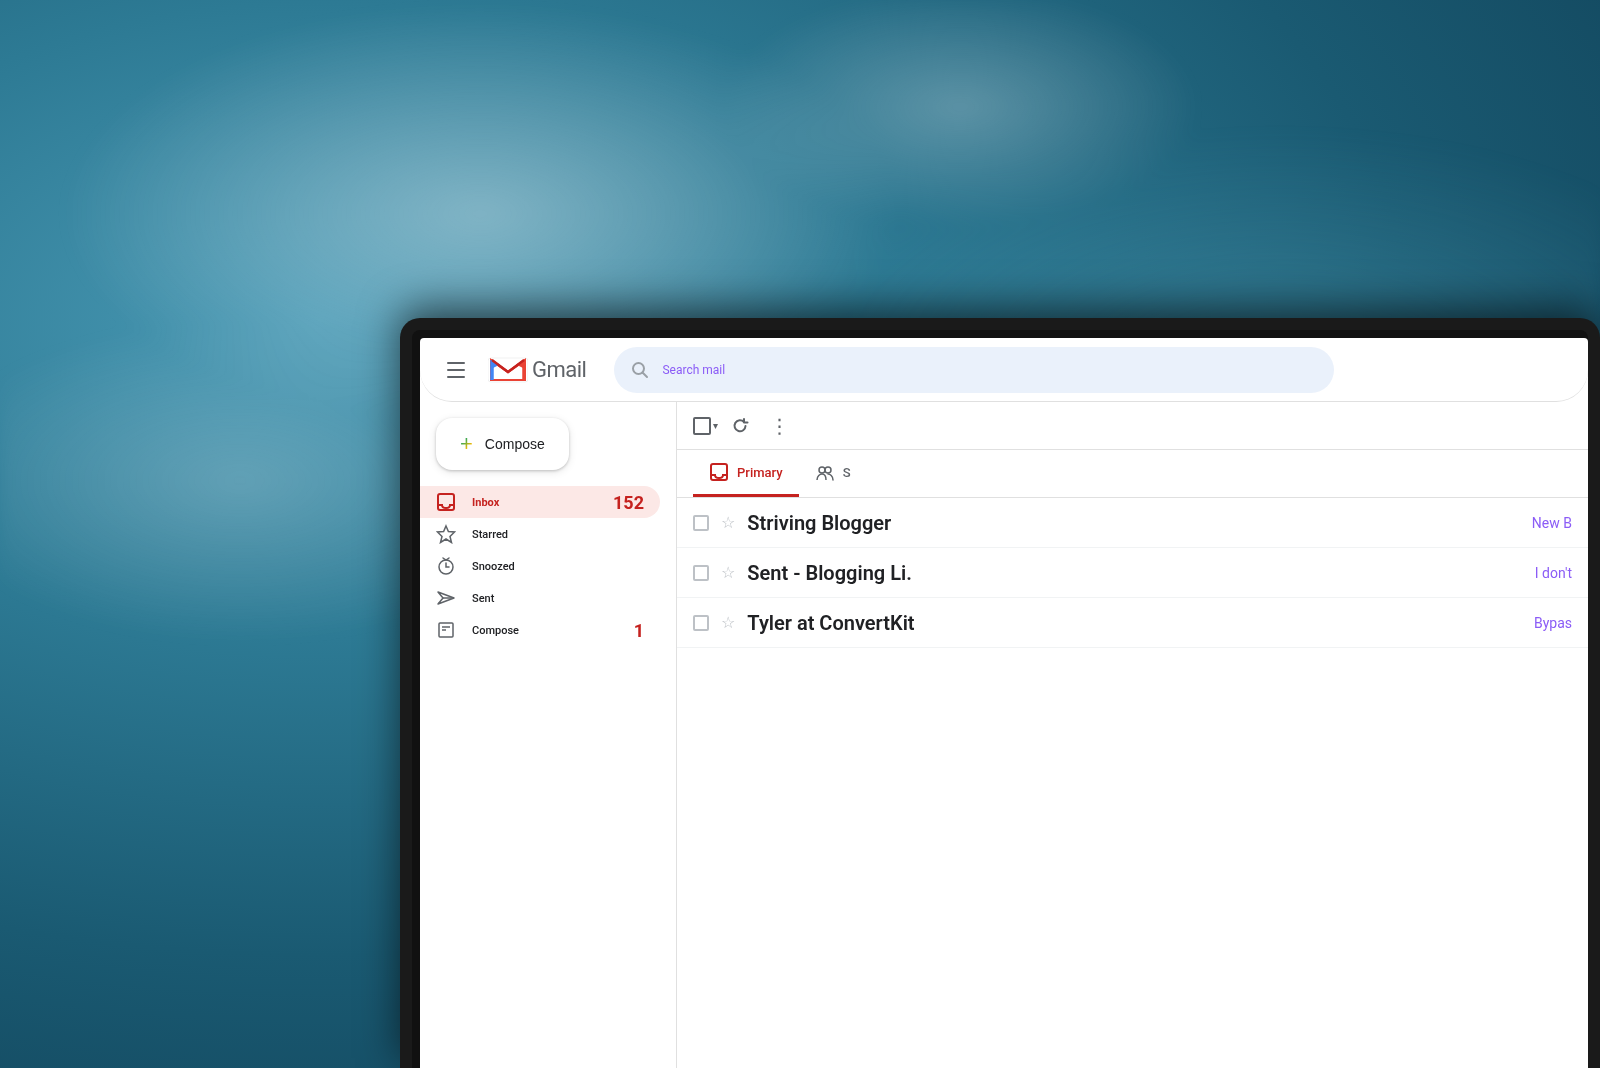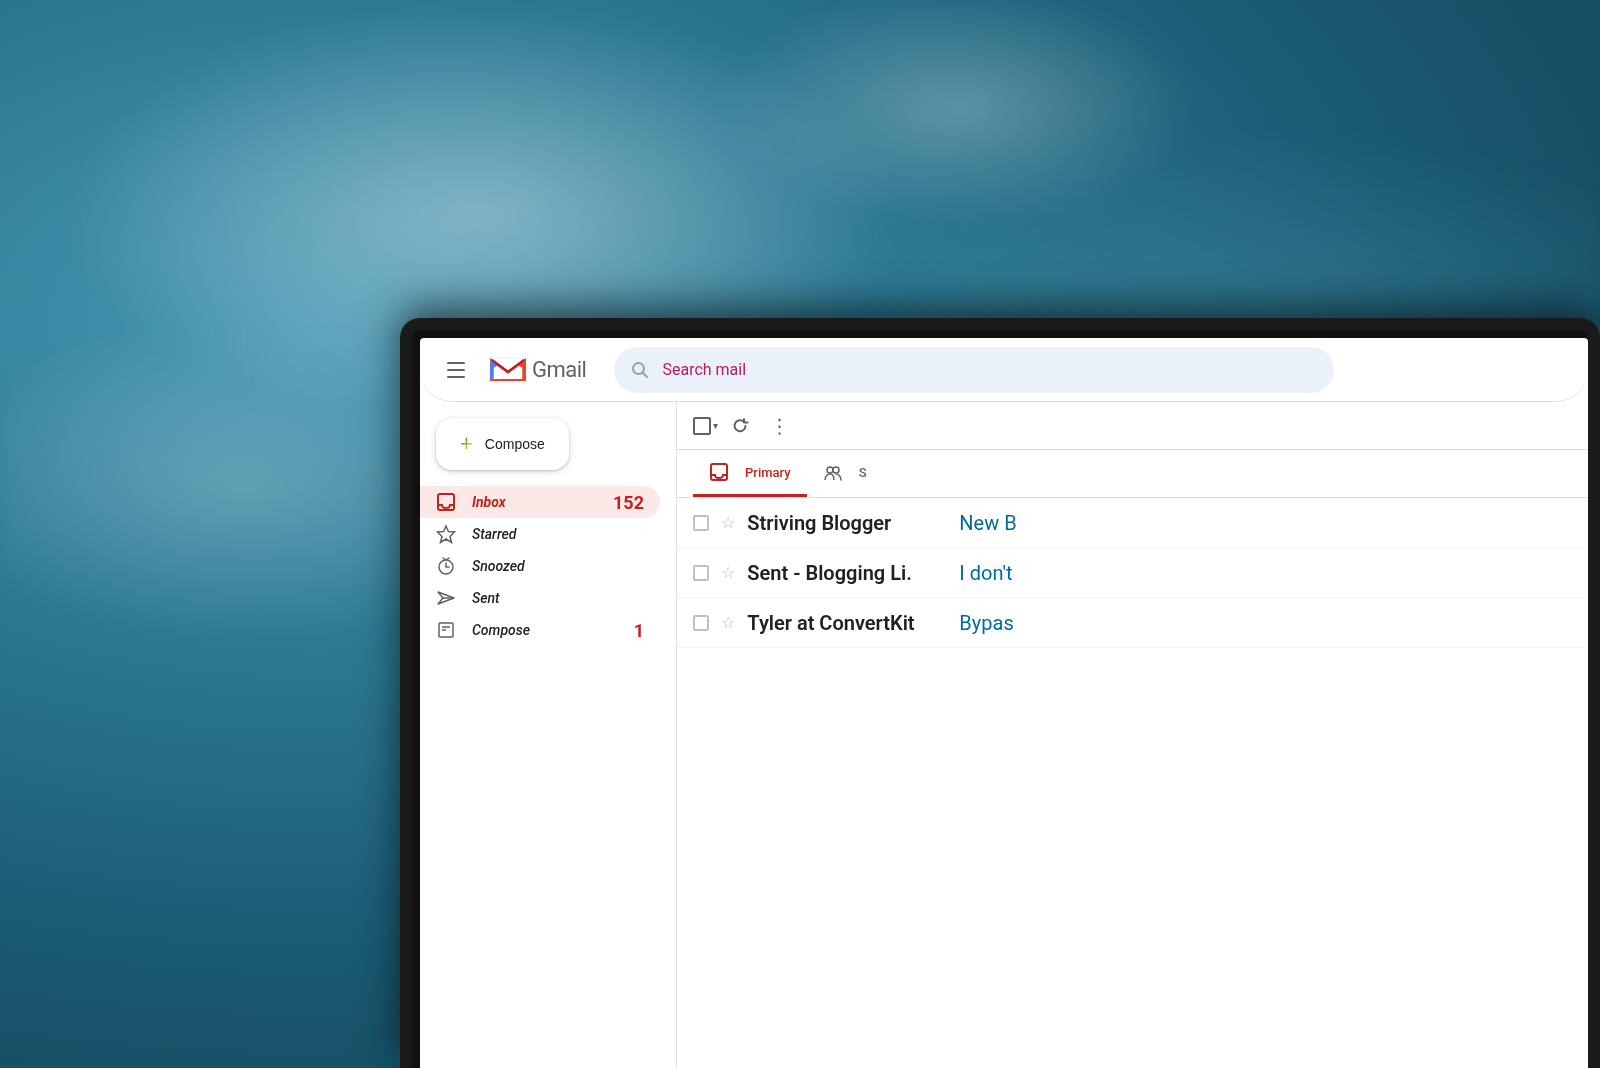--- a/index.html
+++ b/index.html
@@ -134,22 +134,22 @@
       background: #eaf1fb;
       border-radius: 24px;
       display: flex;
       align-items: center;
       padding: 0 16px;
       gap: 12px;
       max-width: 720px;
     }
 
     .search-input-text {
-      font-size: 16px;
-      color: #be185d;
+      font-size: 12px;
+      color: #8b5cf6;
       font-weight: 400;
       text-align: center;
     }
 
     
     .gmail-main {
       display: flex;
       flex: 1;
       overflow: hidden;
     }
@@ -218,25 +218,24 @@
       align-items: center;
       justify-content: center;
       font-size: 16px;
     }
 
     .nav-item.active .nav-icon {
       color: #c5221f;
     }
 
     .nav-label {
-      font-size: 14px;
+      font-size: 11px;
       color: #202124;
       font-weight: 500;
       flex: 1;
-      font-style: italic;
     }
 
     .nav-badge {
       font-size: 18px;
       font-weight: 700;
       color: #c5221f;
       margin-left: 24px;
     }
 
     
@@ -300,21 +299,21 @@
       align-items: flex-end;
       height: 48px;
       padding: 0 16px;
       border-bottom: 1px solid #e0e0e0;
       flex-shrink: 0;
     }
 
     .tab-item {
       display: flex;
       align-items: center;
-      gap: 16px;
+      gap: 8px;
       padding: 0 16px;
       height: 100%;
       cursor: pointer;
       color: #5f6368;
       font-size: 13px;
       font-weight: 500;
       border-bottom: 3px solid transparent;
       position: relative;
     }
 
@@ -359,26 +358,27 @@
       font-weight: 600;
       color: #202124;
       width: 200px;
       flex-shrink: 0;
       white-space: nowrap;
       overflow: hidden;
       text-overflow: ellipsis;
     }
 
     .email-row .row-preview {
-      font-size: 20px;
-      color: #0369a1;
+      font-size: 14px;
+      color: #8b5cf6;
       flex: 1;
       white-space: nowrap;
       overflow: hidden;
       text-overflow: ellipsis;
+      text-align: right;
     }
 
     
     .email-list-area {
       overflow: hidden;
     }
 
     
     .star-outline::before { content: '☆'; }
 

